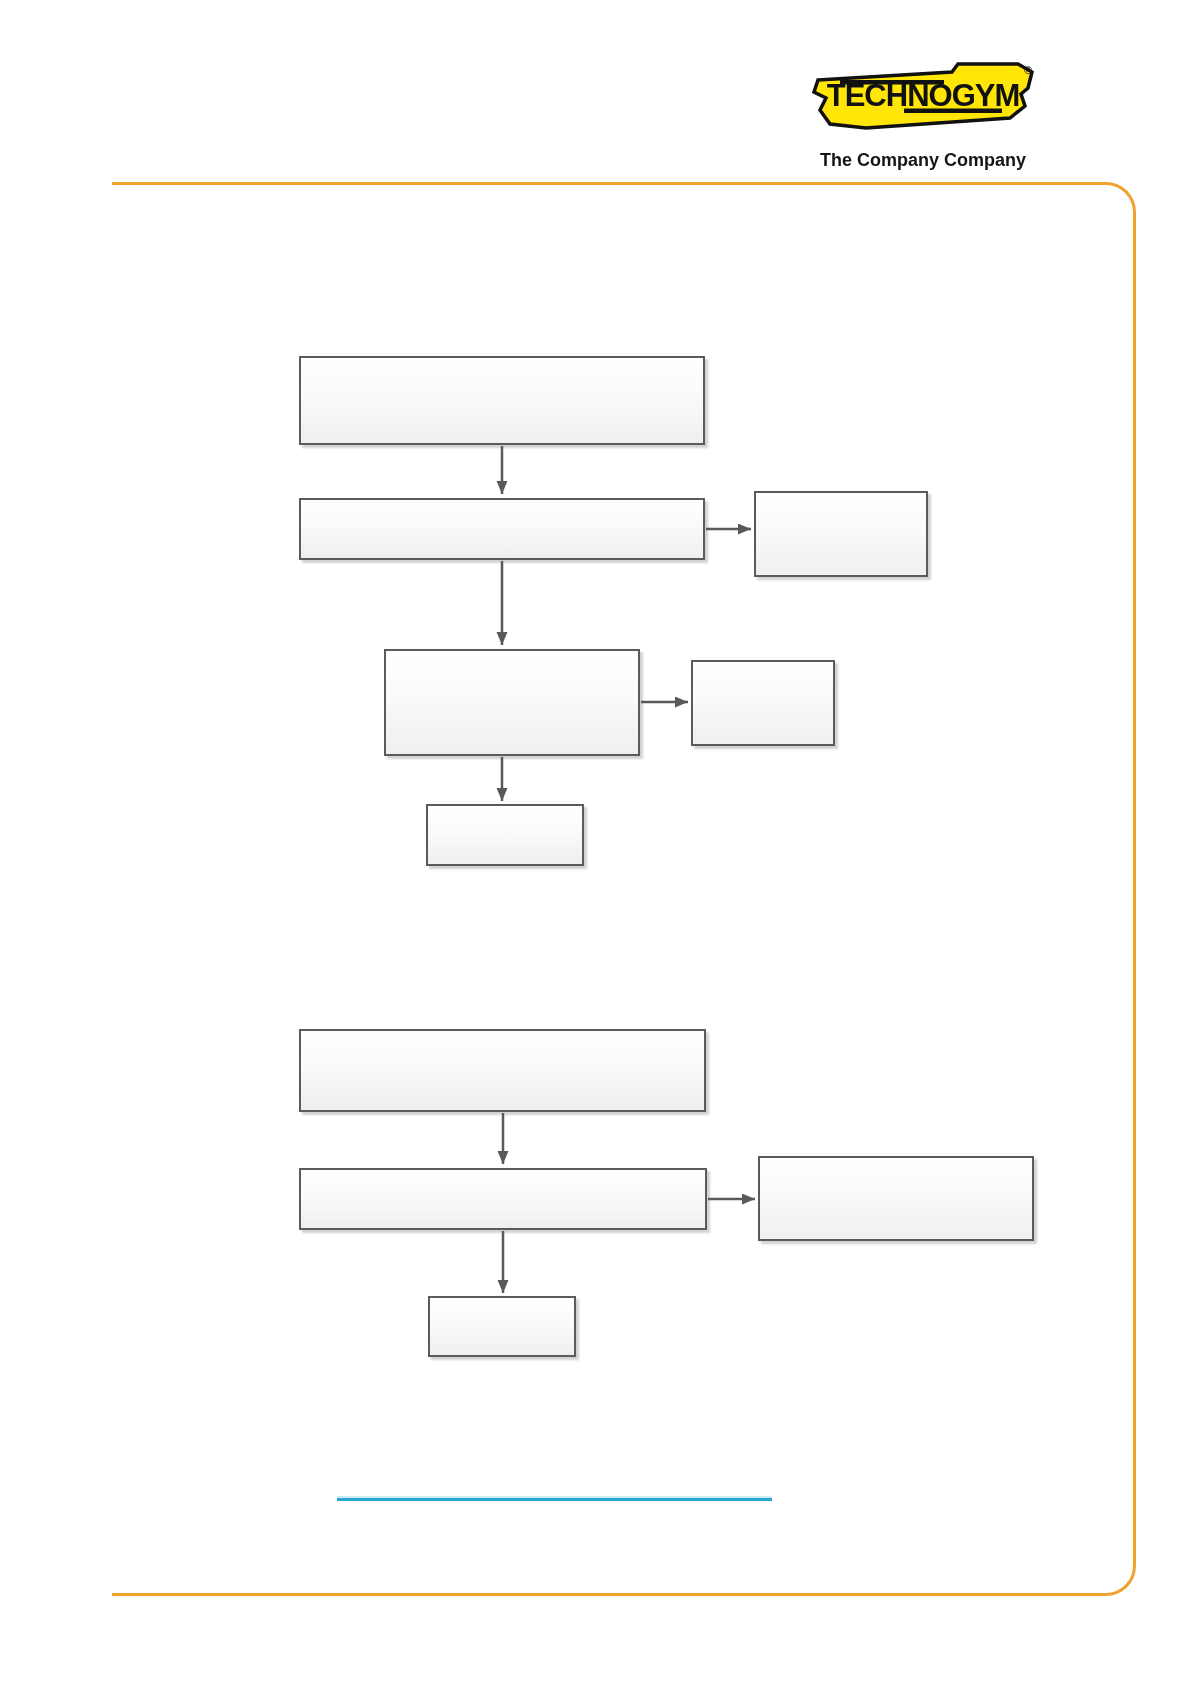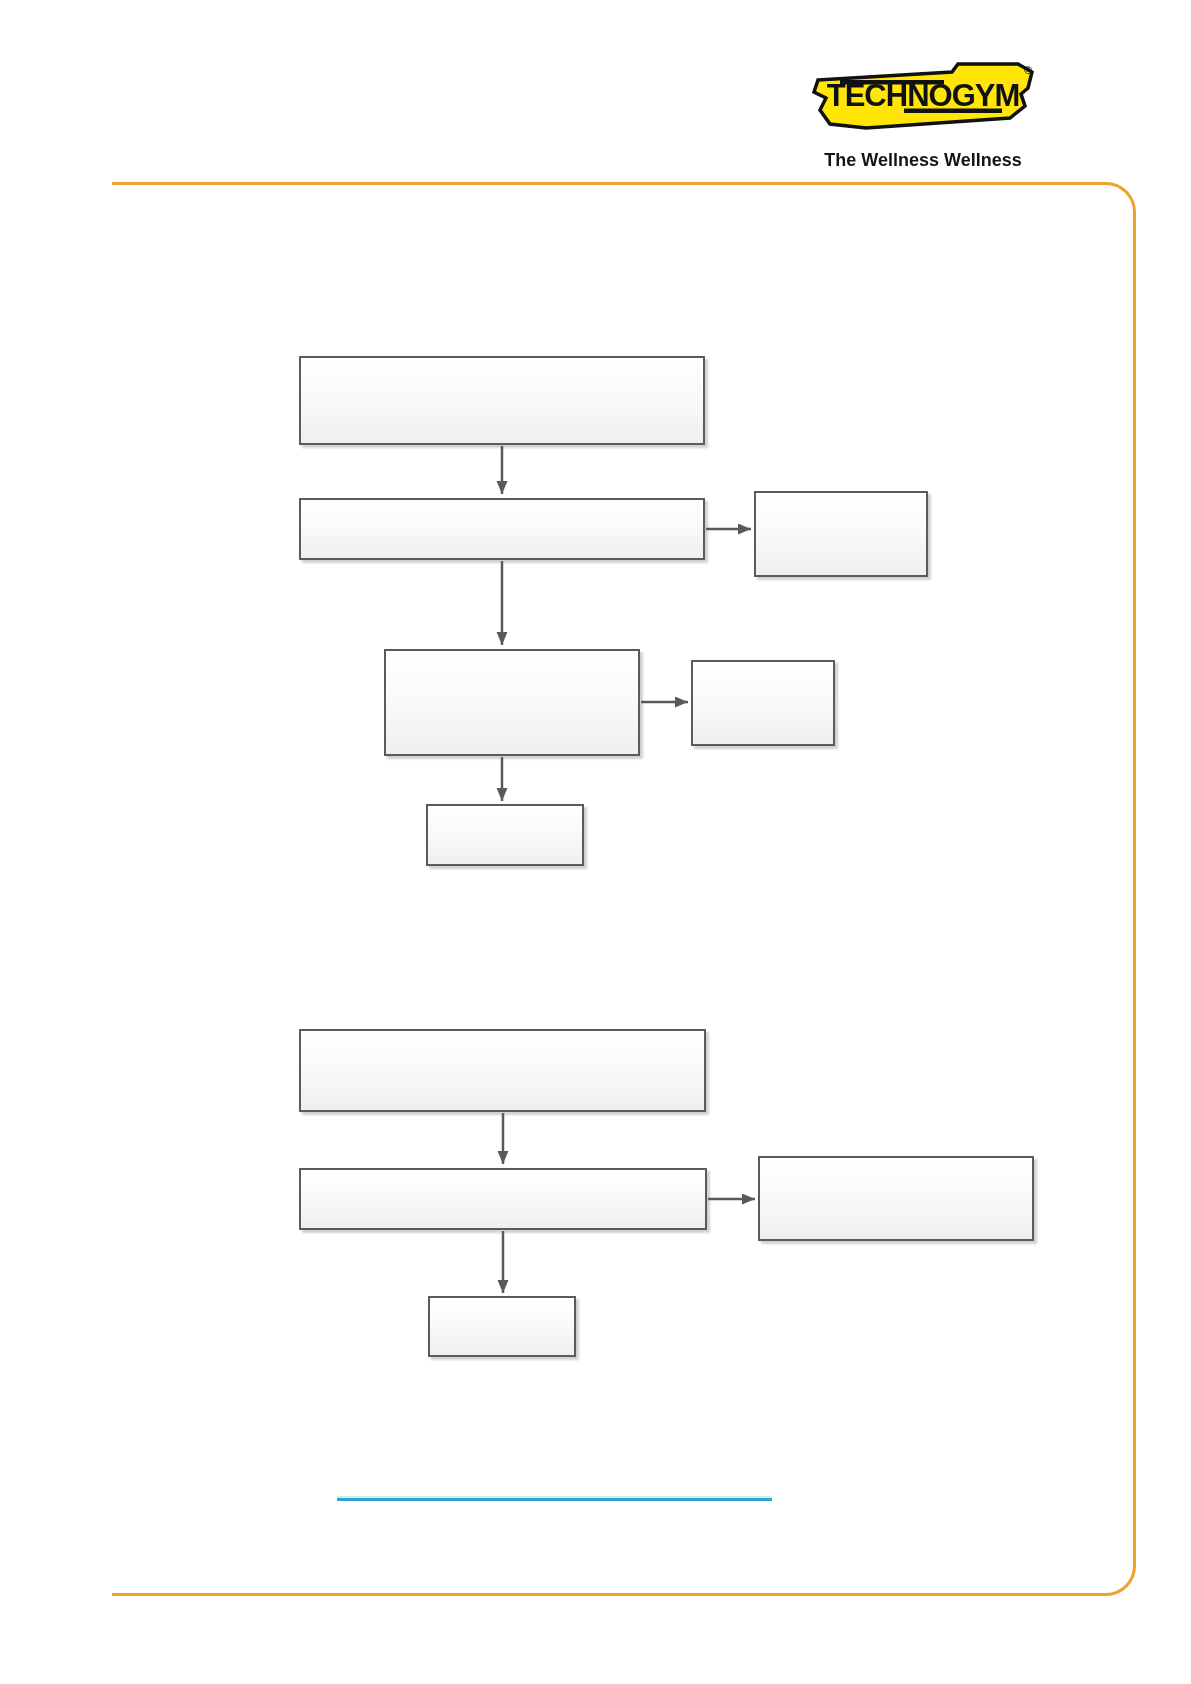--- a/index.html
+++ b/index.html
@@ -43,21 +43,21 @@
   <div class="frame"></div>
 
   <div class="logo-block">
     <svg width="234" height="84" viewBox="0 0 234 84">
       <polygon points="12,24 146,16 152,8 212,8 226,16 222,32 215,38 219,50 204,62 60,72 24,68 14,54 20,42 8,36" fill="#FFE607" stroke="#111111" stroke-width="3.5" stroke-linejoin="miter"></polygon>
       <rect x="34" y="24" width="104" height="4.5" fill="#111111"></rect>
       <text x="117" y="50" text-anchor="middle" font-family="Liberation Sans, sans-serif" font-size="31" font-weight="bold" letter-spacing="-1" fill="#111111">TECHNOGYM</text>
       <rect x="98" y="52.5" width="98" height="4.5" fill="#111111"></rect>
       <text x="222" y="18" text-anchor="middle" font-family="Liberation Sans, sans-serif" font-size="11" fill="#111111">®</text>
     </svg>
-    <div class="tagline">The Wellness Wellness</div>
+    <div class="tagline">The Company Company</div>
   </div>
 
   <div>
     <div class="fbox" style="left:299px;top:356px;width:406px;height:89px;"></div>
     <div class="fbox" style="left:299px;top:498px;width:406px;height:62px;"></div>
     <div class="fbox" style="left:754px;top:491px;width:174px;height:86px;"></div>
     <div class="fbox" style="left:384px;top:649px;width:256px;height:107px;"></div>
     <div class="fbox" style="left:691px;top:660px;width:144px;height:86px;"></div>
     <div class="fbox" style="left:426px;top:804px;width:158px;height:62px;"></div>
   </div>

